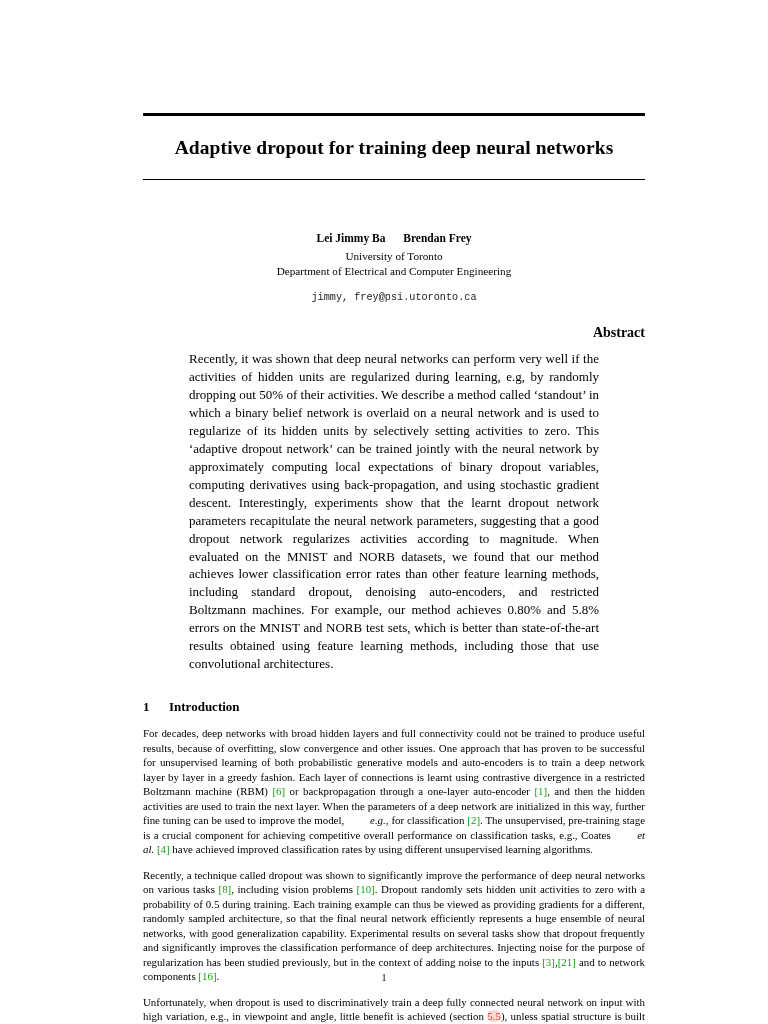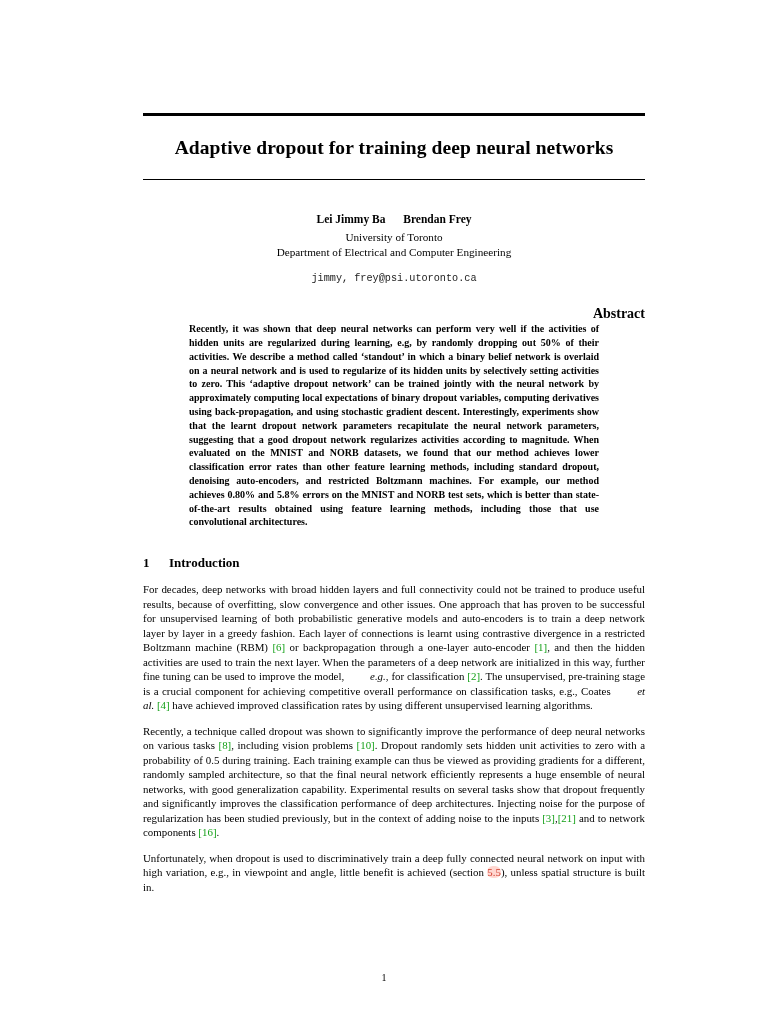--- a/index.html
+++ b/index.html
@@ -38,21 +38,21 @@
     text-align: center;
     margin-top: 21px;
     letter-spacing: 0.1px;
   }
   .rule-under-title {
     margin-top: 20px;
     border-top: 1px solid #000;
     width: 100%;
   }
   .authors {
-    margin-top: 33px;
+    margin-top: 52px;
     text-align: center;
     font-size: 11.5px;
     font-weight: bold;
   }
   .author-gap {
     display: inline-block;
     width: 12px;
   }
   .affil {
     text-align: center;
@@ -67,26 +67,25 @@
     margin-top: 13px;
     color: #222;
   }
   .abstract-head {
     text-align: right;
     font-size: 14px;
     font-weight: bold;
     margin-top: 22px;
   }
   .abstract-body {
-    margin: 0 auto 0 auto;
+    margin: 9px auto 0 auto;
     width: 410px;
-    font-size: 10px;
+    font-size: 13px;
     line-height: 1.38;
     text-align: justify;
-    font-weight: bold;
   }
   .section-head {
     font-size: 13px;
     font-weight: bold;
     margin-top: 26px;
   }
   .section-num {
     display: inline-block;
     width: 26px;
   }

